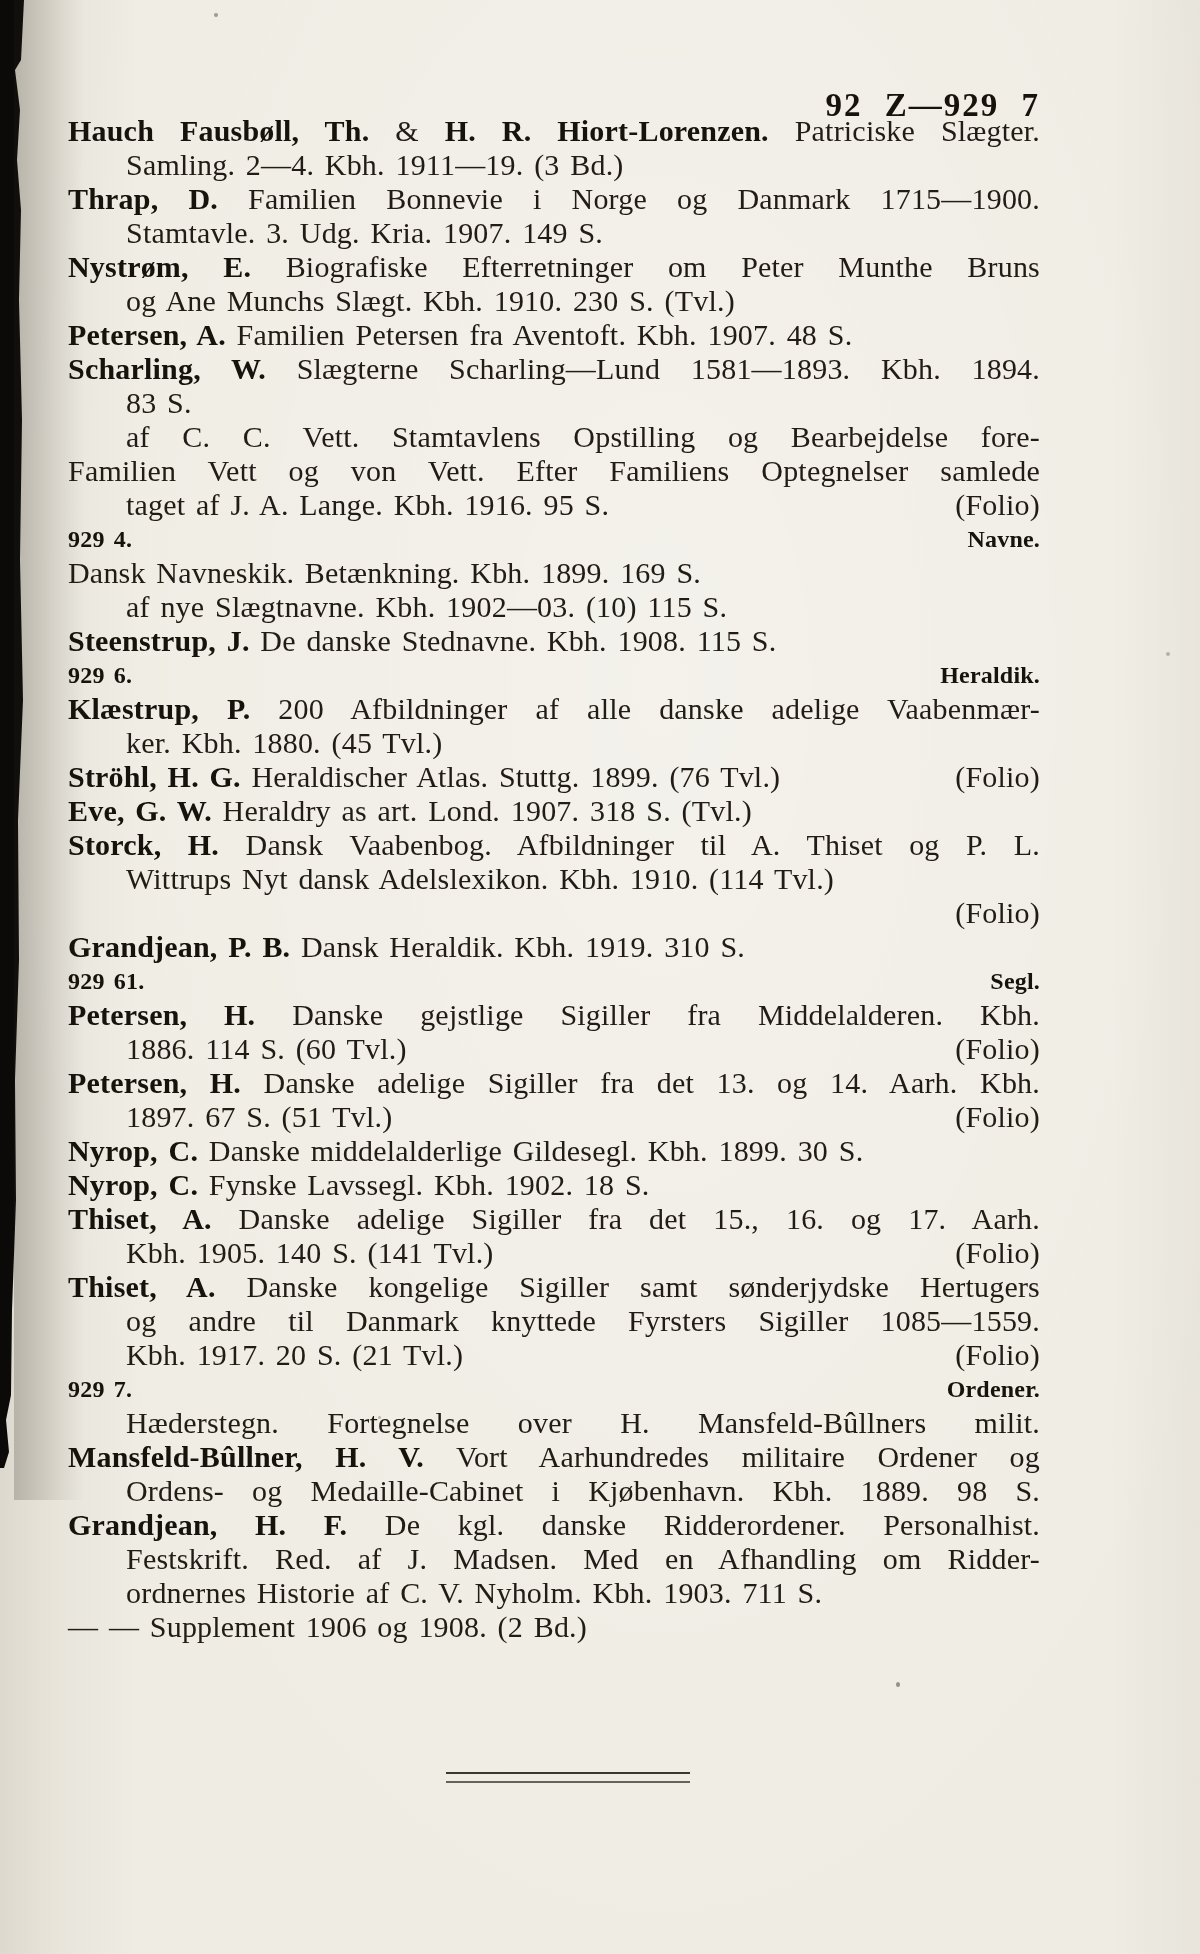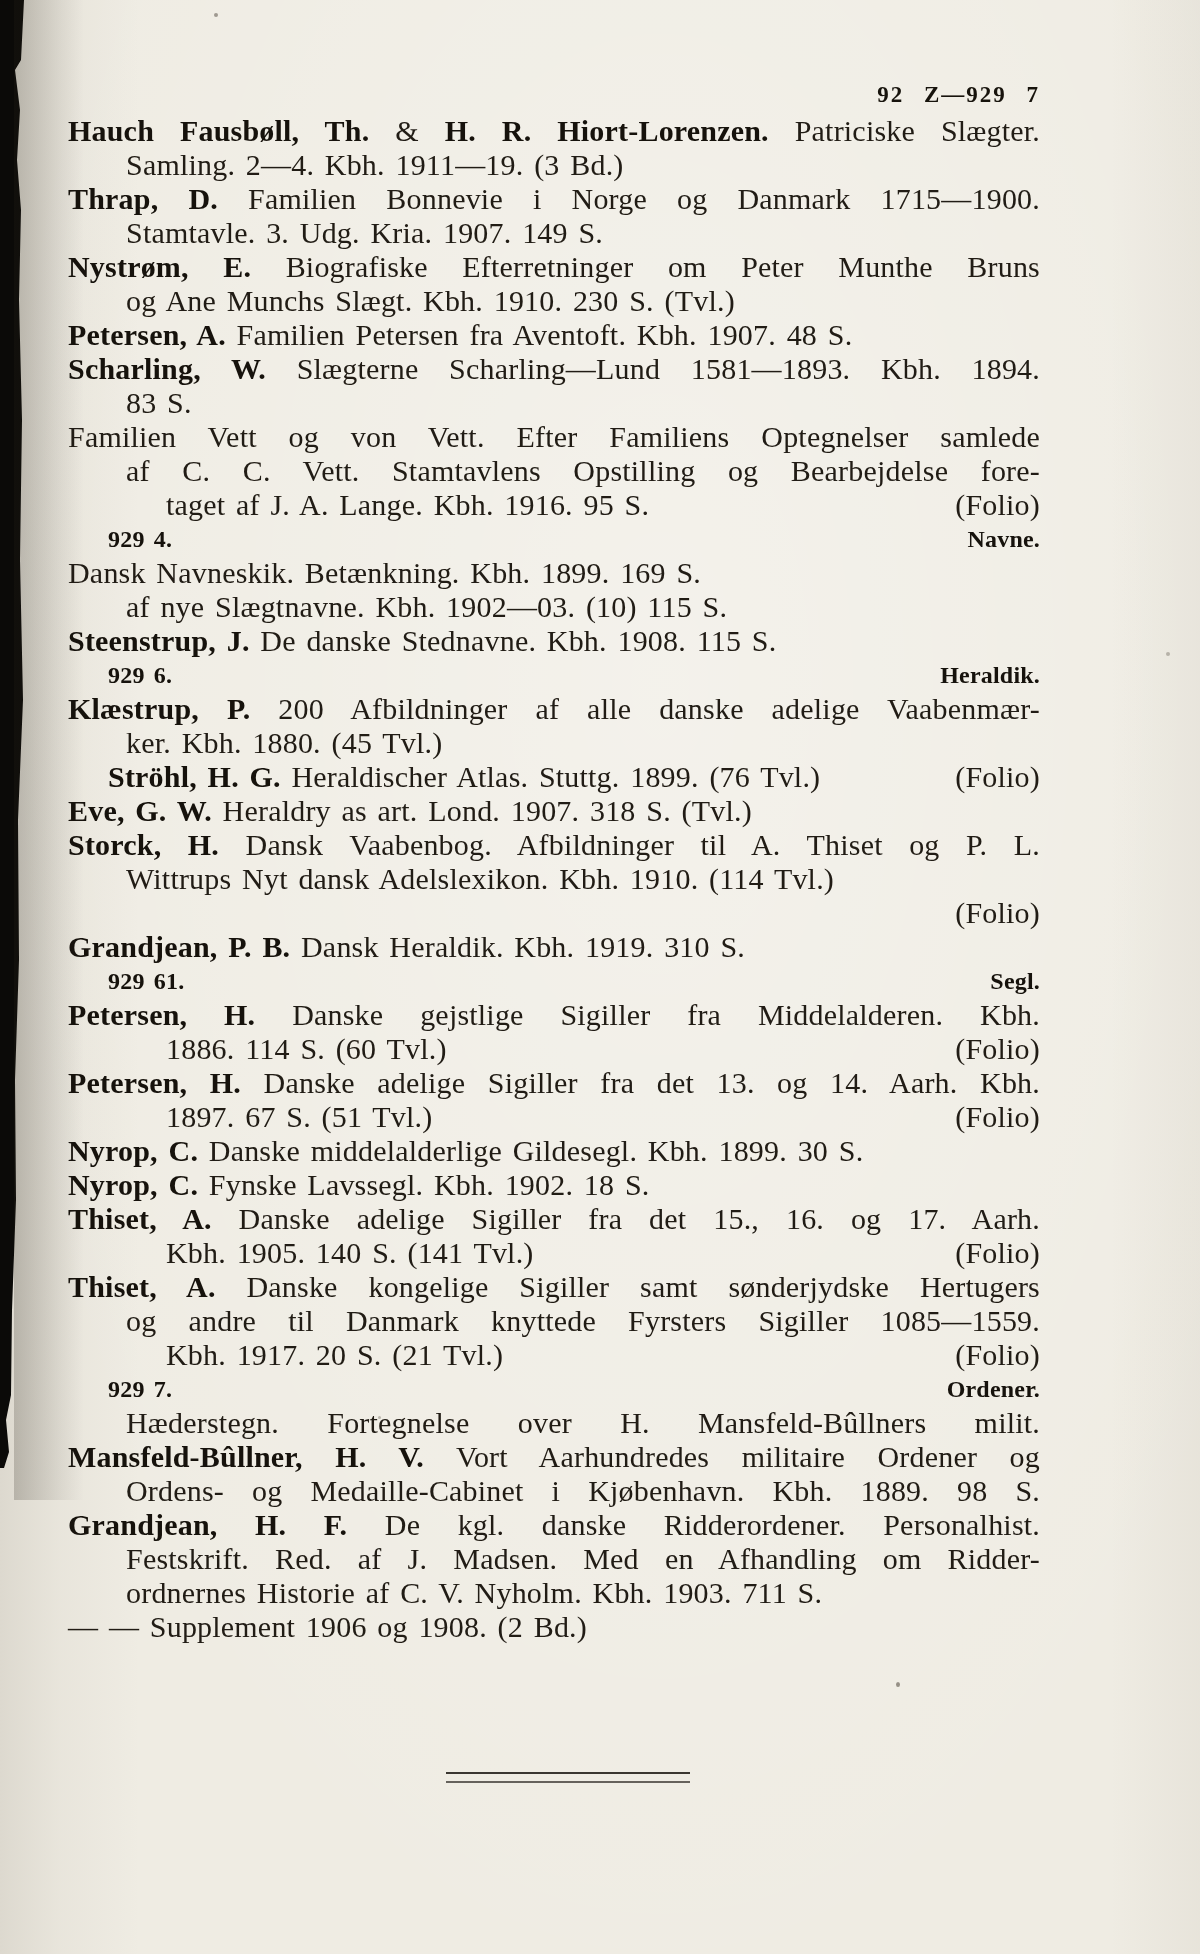--- a/index.html
+++ b/index.html
@@ -17,32 +17,32 @@
     position:absolute;left:0;top:0;width:26px;height:1470px;
     background:#0b0a08;
     clip-path:polygon(0 0,24px 0,21px 60px,15px 70px,20px 110px,17px 160px,21px 210px,19px 300px,22px 420px,20px 560px,23px 700px,18px 820px,19px 960px,15px 1080px,16px 1200px,12px 1310px,11px 1395px,6px 1420px,9px 1452px,4px 1468px,0 1468px);
   }
   .gutter-shadow{
     position:absolute;left:14px;top:0;width:70px;height:1500px;
     background:linear-gradient(90deg, rgba(40,35,25,0.22), rgba(40,35,25,0));
     pointer-events:none;
   }
   .header{
-    position:absolute;left:68px;top:78px;width:972px;
-    text-align:right;font-weight:700;font-size:23px;line-height:34px;
+    position:absolute;left:68px;top:88px;width:972px;
+    text-align:right;font-weight:700;font-size:33px;line-height:34px;
     letter-spacing:2px;word-spacing:12px;color:#17130c;
   }
   .content{
     position:absolute;left:68px;top:114px;width:972px;
     font-size:30px;line-height:34px;letter-spacing:0.2px;word-spacing:3px;
   }
   .line{height:34px;white-space:nowrap;}
   .line.justify{white-space:normal;text-align:justify;text-align-last:justify;}
   .line.indent{padding-left:58px;}
-  .line.split{display:flex;justify-content:space-between;white-space:nowrap;margin-left:40px;}
+  .line.split{display:flex;justify-content:space-between;white-space:nowrap;}
   .line .left{display:inline;}
   .line.justify .left{display:inline;}
   .b{font-weight:700;color:#16120c;}
   .line.section{font-size:24px;}
   .divider{
     position:absolute;left:446px;top:1772px;width:244px;height:7px;
     border-top:2px solid rgba(28,24,18,0.85);
     border-bottom:2px solid rgba(28,24,18,0.65);
   }
   .speck{position:absolute;background:rgba(60,52,40,0.45);border-radius:50%;}
@@ -62,22 +62,22 @@
 <div class="content" id="content">
     <div class="line justify"><span class="left"><span class="b">Hauch Fausbøll, Th.</span><span> &amp; </span><span class="b">H. R. Hiort-Lorenzen.</span><span> Patriciske Slægter.</span></span></div>
     <div class="line indent"><span class="left"><span>Samling. 2—4. Kbh. 1911—19. (3 Bd.)</span></span></div>
     <div class="line justify"><span class="left"><span class="b">Thrap, D.</span><span> Familien Bonnevie i Norge og Danmark 1715—1900.</span></span></div>
     <div class="line indent"><span class="left"><span>Stamtavle. 3. Udg. Kria. 1907. 149 S.</span></span></div>
     <div class="line justify"><span class="left"><span class="b">Nystrøm, E.</span><span> Biografiske Efterretninger om Peter Munthe Bruns</span></span></div>
     <div class="line indent"><span class="left"><span>og Ane Munchs Slægt. Kbh. 1910. 230 S. (Tvl.)</span></span></div>
     <div class="line"><span class="left"><span class="b">Petersen, A.</span><span> Familien Petersen fra Aventoft. Kbh. 1907. 48 S.</span></span></div>
     <div class="line justify"><span class="left"><span class="b">Scharling, W.</span><span> Slægterne Scharling—Lund 1581—1893. Kbh. 1894.</span></span></div>
     <div class="line indent"><span class="left"><span>83 S.</span></span></div>
+    <div class="line indent justify"><span class="left"><span>af C. C. Vett. Stamtavlens Opstilling og Bearbejdelse fore-</span></span></div>
     <div class="line justify"><span class="left"><span>Familien Vett og von Vett. Efter Familiens Optegnelser samlede</span></span></div>
-    <div class="line indent justify"><span class="left"><span>af C. C. Vett. Stamtavlens Opstilling og Bearbejdelse fore-</span></span></div>
     <div class="line indent split">
       <span class="left"><span>taget af J. A. Lange. Kbh. 1916. 95 S.</span></span>
       <span class="right">(Folio)</span>
     </div>
     <div class="line split section">
       <span class="left"><span class="b">929 4.</span></span>
       <span class="right b">Navne.</span>
     </div>
     <div class="line"><span class="left"><span>Dansk Navneskik. Betænkning. Kbh. 1899. 169 S.</span></span></div>
     <div class="line indent"><span class="left"><span>af nye Slægtnavne. Kbh. 1902—03. (10) 115 S.</span></span></div>

